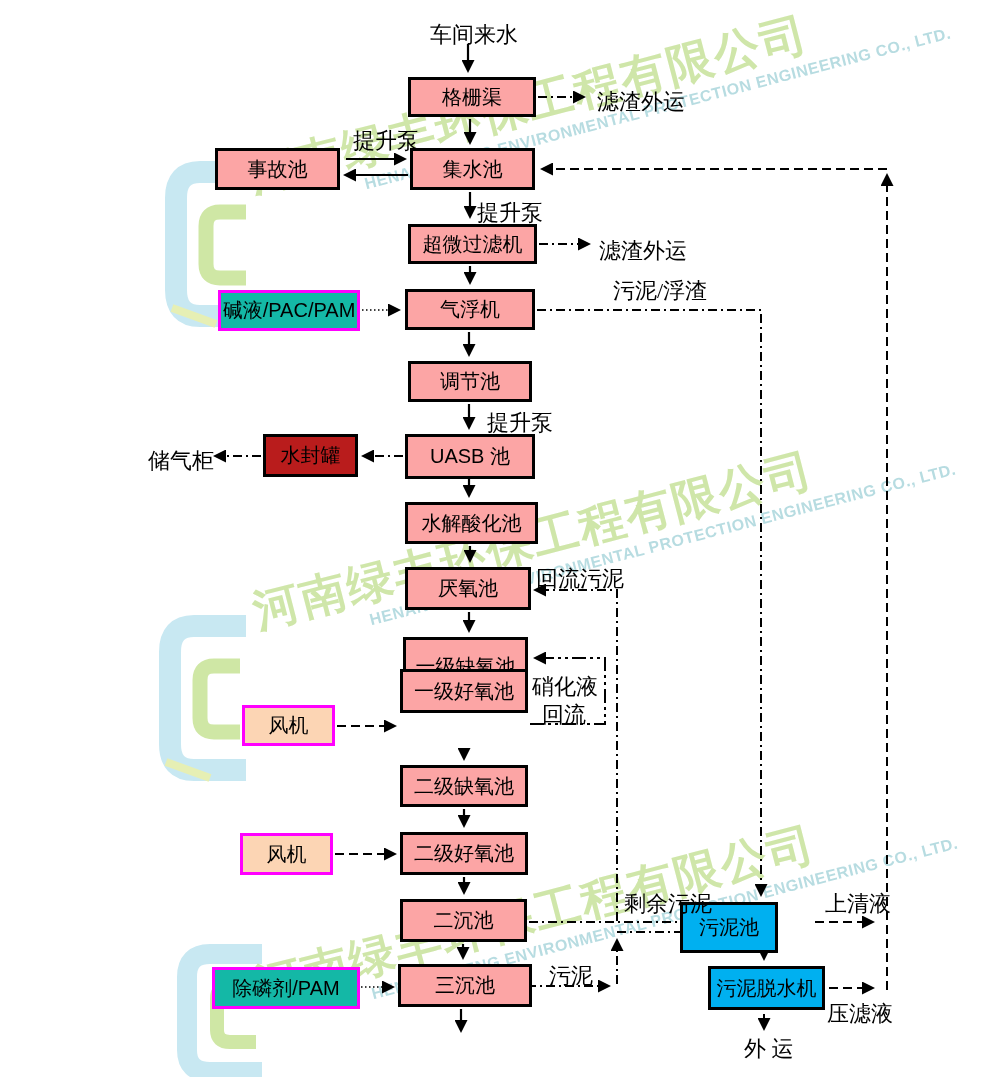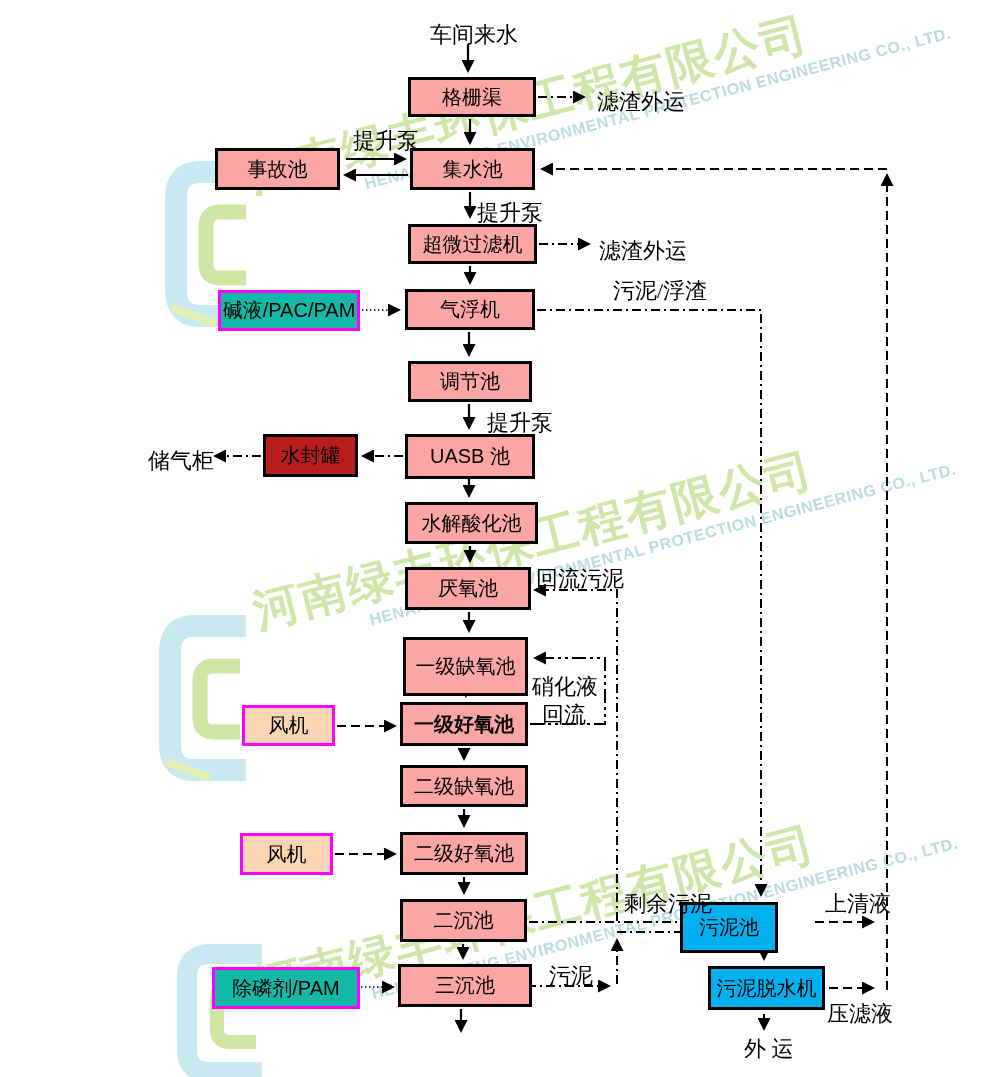--- a/index.html
+++ b/index.html
@@ -132,21 +132,21 @@
   <div class="box green" style="left:408px;top:224px;width:129px;height:40px;">超微过滤机</div>
   <div class="box glight pink" style="left:218px;top:290px;width:142px;height:41px;">碱液/PAC/PAM</div>
   <div class="box green" style="left:405px;top:289px;width:130px;height:41px;">气浮机</div>
   <div class="box green" style="left:408px;top:361px;width:124px;height:41px;">调节池</div>
   <div class="box blue" style="left:263px;top:434px;width:95px;height:43px;">水封罐</div>
   <div class="box green" style="left:405px;top:434px;width:130px;height:45px;">UASB 池</div>
   <div class="box green" style="left:405px;top:502px;width:133px;height:42px;">水解酸化池</div>
   <div class="box green" style="left:405px;top:567px;width:126px;height:43px;">厌氧池</div>
   <div class="box green" style="left:403px;top:637px;width:125px;height:59px;">一级缺氧池</div>
   <div class="box peach pink" style="left:242px;top:705px;width:93px;height:41px;">风机</div>
-  <div class="box green" style="left:400px;top:702px;width:128px;height:44px;font-weight:bold;">一级好氧池</div>
+  <div class="box green" style="left:400px;top:669px;width:128px;height:44px;">一级好氧池</div>
   <div class="box green" style="left:400px;top:765px;width:128px;height:42px;">二级缺氧池</div>
   <div class="box peach pink" style="left:240px;top:833px;width:93px;height:42px;">风机</div>
   <div class="box green" style="left:400px;top:832px;width:128px;height:43px;">二级好氧池</div>
   <div class="box green" style="left:400px;top:899px;width:127px;height:43px;">二沉池</div>
   <div class="box glight pink" style="left:212px;top:967px;width:148px;height:42px;">除磷剂/PAM</div>
   <div class="box green" style="left:398px;top:964px;width:134px;height:43px;">三沉池</div>
   <div class="box cyan" style="left:680px;top:902px;width:98px;height:51px;">污泥池</div>
   <div class="box cyan" style="left:708px;top:966px;width:117px;height:44px;">污泥脱水机</div>
 
   <div class="lbl" style="left:430px;top:20px;">车间来水</div>

